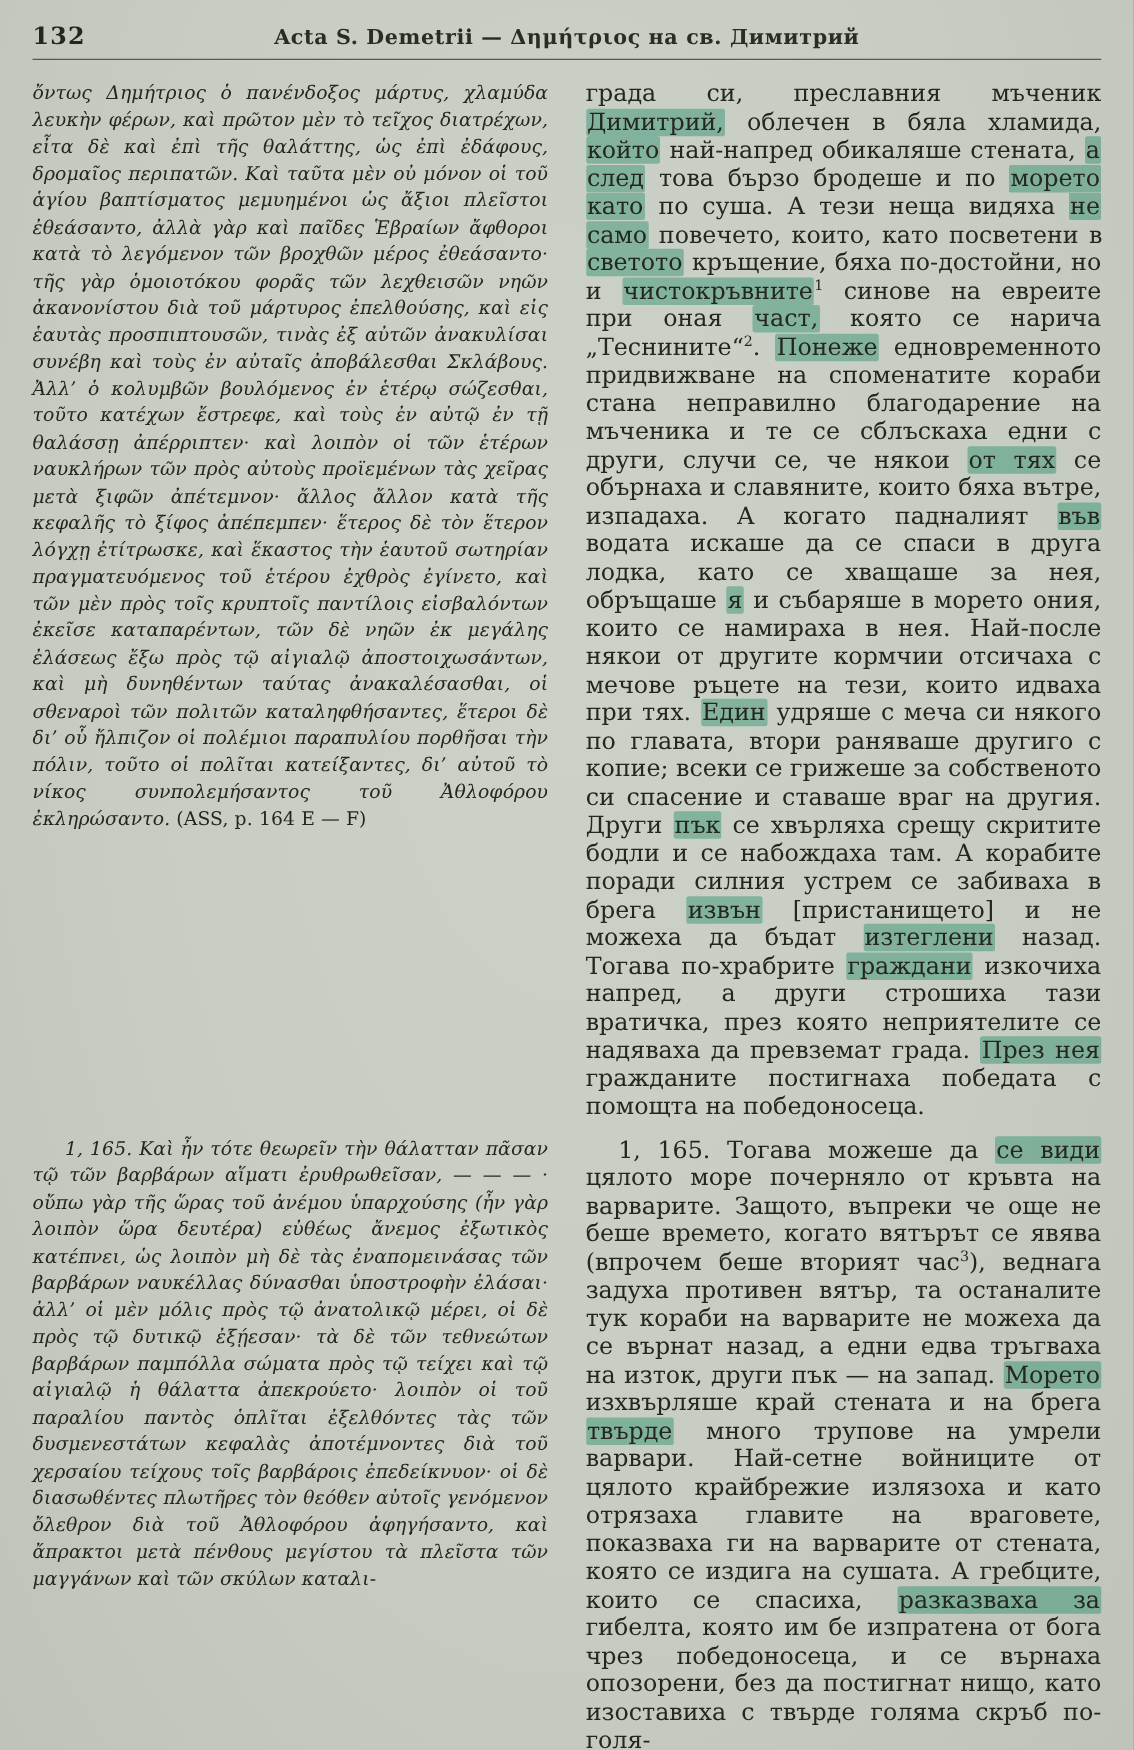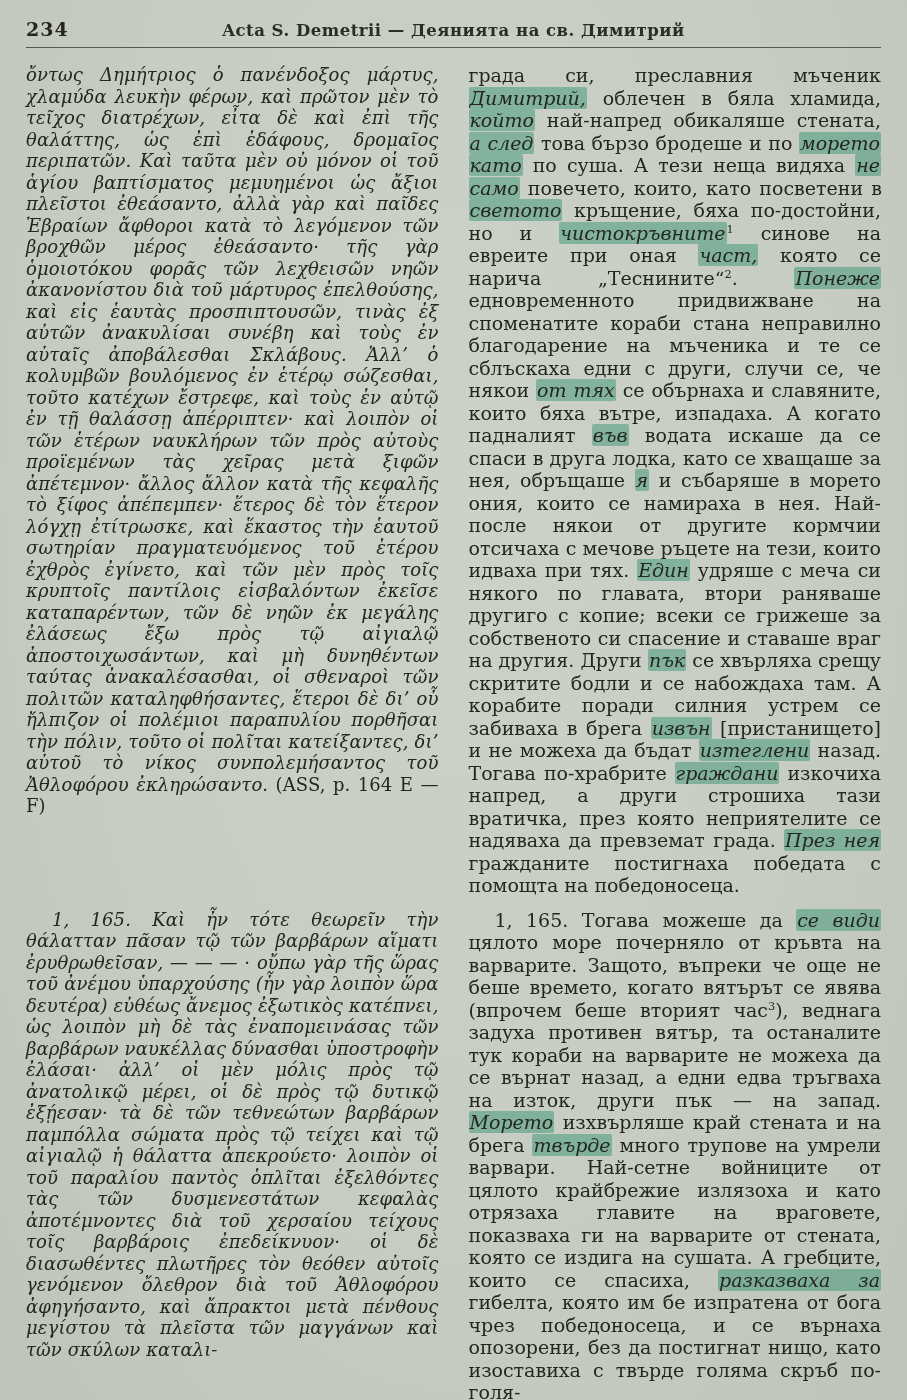--- a/index.html
+++ b/index.html
@@ -44,51 +44,50 @@
   .grid{
     display:grid;
     grid-template-columns:1fr 1fr;
     column-gap:30px;
     row-gap:12px;
     align-items:start;
   }
   p.para{margin:0;text-align:justify;}
   .greek{
     font-style:italic;
-    font-size:18px;
+    font-size:15px;
     line-height:21.5px;
     letter-spacing:0.1px;
   }
   .bg{
     font-size:19px;
     line-height:22.5px;
   }
   .p2{text-indent:26px;}
   .b{font-weight:normal;}
   .rm{font-style:normal;}
   sup{font-size:0.6em;line-height:0;}
   .hl{
     background:var(--hl, rgba(30,138,102,0.42));
     border-radius:2px;
     padding:0 1px;
     box-decoration-break:clone;
-    font-style:italic;
     -webkit-box-decoration-break:clone;
   }
   
   .spacer{flex:1;}
 </style>
 </head>
 <body>
 
 <div class="page">
 
   <header class="hdr">
-    <span class="pageno">234</span>
-    <span class="htitle">Acta S. Demetrii — Деянията на св. Димитрий</span>
+    <span class="pageno">132</span>
+    <span class="htitle">Acta S. Demetrii — Δημήτριος на св. Димитрий</span>
     <span></span>
   </header>
 
   <hr class="header-rule">
 
   <main class="grid">
     <p class="para greek"><span>ὄντως Δημήτριος ὁ πανένδοξος μάρτυς, χλαμύδα λευκὴν φέρων, καὶ πρῶτον μὲν τὸ τεῖχος διατρέχων, εἶτα δὲ καὶ ἐπὶ τῆς θαλάττης, ὡς ἐπὶ ἐδάφους, δρομαῖος περιπατῶν. Καὶ ταῦτα μὲν οὐ μόνον οἱ τοῦ ἁγίου βαπτίσματος μεμυημένοι ὡς ἄξιοι πλεῖστοι ἐθεάσαντο, ἀλλὰ γὰρ καὶ παῖδες Ἑβραίων ἄφθοροι κατὰ τὸ λεγόμενον τῶν βροχθῶν μέρος ἐθεάσαντο· τῆς γὰρ ὁμοιοτόκου φορᾶς τῶν λεχθεισῶν νηῶν ἀκανονίστου διὰ τοῦ μάρτυρος ἐπελθούσης, καὶ εἰς ἑαυτὰς προσπιπτουσῶν, τινὰς ἐξ αὐτῶν ἀνακυλίσαι συνέβη καὶ τοὺς ἐν αὐταῖς ἀποβάλεσθαι Σκλάβους. Ἀλλ’ ὁ κολυμβῶν βουλόμενος ἐν ἑτέρῳ σώζεσθαι, τοῦτο κατέχων ἔστρεφε, καὶ τοὺς ἐν αὐτῷ ἐν τῇ θαλάσσῃ ἀπέρριπτεν· καὶ λοιπὸν οἱ τῶν ἑτέρων ναυκλήρων τῶν πρὸς αὐτοὺς προϊεμένων τὰς χεῖρας μετὰ ξιφῶν ἀπέτεμνον· ἄλλος ἄλλον κατὰ τῆς κεφαλῆς τὸ ξίφος ἀπέπεμπεν· ἕτερος δὲ τὸν ἕτερον λόγχῃ ἐτίτρωσκε, καὶ ἕκαστος τὴν ἑαυτοῦ σωτηρίαν πραγματευόμενος τοῦ ἑτέρου ἐχθρὸς ἐγίνετο, καὶ τῶν μὲν πρὸς τοῖς κρυπτοῖς παντίλοις εἰσβαλόντων ἐκεῖσε καταπαρέντων, τῶν δὲ νηῶν ἐκ μεγάλης ἐλάσεως ἔξω πρὸς τῷ αἰγιαλῷ ἀποστοιχωσάντων, καὶ μὴ δυνηθέντων ταύτας ἀνακαλέσασθαι, οἱ σθεναροὶ τῶν πολιτῶν καταληφθήσαντες, ἕτεροι δὲ δι’ οὗ ἤλπιζον οἱ πολέμιοι παραπυλίου πορθῆσαι τὴν πόλιν, τοῦτο οἱ πολῖται κατείξαντες, δι’ αὐτοῦ τὸ νίκος συνπολεμήσαντος τοῦ Ἀθλοφόρου ἐκληρώσαντο. </span><span class="rm">(ASS, p. 164 E — F)</span></p>
     <p class="para bg"><span>града си, преславния мъченик </span><span class="hl">Димитрий,</span><span> облечен в бяла хламида, </span><span class="hl">който</span><span> най-напред обикаляше стената, </span><span class="hl">а след</span><span> това бързо бродеше и по </span><span class="hl">морето като</span><span> по суша. А тези неща видяха </span><span class="hl">не само</span><span> повечето, които, като посветени в </span><span class="hl">светото</span><span> кръщение, бяха по-достойни, но и </span><span class="hl">чистокръвните</span><sup>1</sup><span> синове на евреите при оная </span><span class="hl">част,</span><span> която се нарича „Теснините“</span><sup>2</sup><span>. </span><span class="hl">Понеже</span><span> едновременното придвижване на споменатите кораби стана неправилно благодарение на мъченика и те се сблъскаха едни с други, случи се, че някои </span><span class="hl">от тях</span><span> се обърнаха и славяните, които бяха вътре, изпадаха. А когато падналият </span><span class="hl">във</span><span> водата искаше да се спаси в друга лодка, като се хващаше за нея, обръщаше </span><span class="hl">я</span><span> и събаряше в морето ония, които се намираха в нея. Най-после някои от другите кормчии отсичаха с мечове ръцете на тези, които идваха при тях. </span><span class="hl">Един</span><span> удряше с меча си някого по главата, втори раняваше другиго с копие; всеки се грижеше за собственото си спасение и ставаше враг на другия. Други </span><span class="hl">пък</span><span> се хвърляха срещу скритите бодли и се набождаха там. А корабите поради силния устрем се забиваха в брега </span><span class="hl">извън</span><span> [пристанището] и не можеха да бъдат </span><span class="hl">изтеглени</span><span> назад. Тогава по-храбрите </span><span class="hl">граждани</span><span> изкочиха напред, а други строшиха тази вратичка, през която неприятелите се надяваха да превземат града. </span><span class="hl">През нея</span><span> гражданите постигнаха победата с помощта на победоносеца.</span></p>
     <p class="para greek p2"><span class="b">1, 165.</span><span> Καὶ ἦν τότε θεωρεῖν τὴν θάλατταν πᾶσαν τῷ τῶν βαρβάρων αἵματι ἐρυθρωθεῖσαν, — — — · οὔπω γὰρ τῆς ὥρας τοῦ ἀνέμου ὑπαρχούσης (ἦν γὰρ λοιπὸν ὥρα δευτέρα) εὐθέως ἄνεμος ἐξωτικὸς κατέπνει, ὡς λοιπὸν μὴ δὲ τὰς ἐναπομεινάσας τῶν βαρβάρων ναυκέλλας δύνασθαι ὑποστροφὴν ἐλάσαι· ἀλλ’ οἱ μὲν μόλις πρὸς τῷ ἀνατολικῷ μέρει, οἱ δὲ πρὸς τῷ δυτικῷ ἐξῄεσαν· τὰ δὲ τῶν τεθνεώτων βαρβάρων παμπόλλα σώματα πρὸς τῷ τείχει καὶ τῷ αἰγιαλῷ ἡ θάλαττα ἀπεκρούετο· λοιπὸν οἱ τοῦ παραλίου παντὸς ὁπλῖται ἐξελθόντες τὰς τῶν δυσμενεστάτων κεφαλὰς ἀποτέμνοντες διὰ τοῦ χερσαίου τείχους τοῖς βαρβάροις ἐπεδείκνυον· οἱ δὲ διασωθέντες πλωτῆρες τὸν θεόθεν αὐτοῖς γενόμενον ὄλεθρον διὰ τοῦ Ἀθλοφόρου ἀφηγήσαντο, καὶ ἄπρακτοι μετὰ πένθους μεγίστου τὰ πλεῖστα τῶν μαγγάνων καὶ τῶν σκύλων καταλι-</span></p>
     <p class="para bg p2"><span class="b">1, 165.</span><span> Тогава можеше да </span><span class="hl">се види</span><span> цялото море почерняло от кръвта на варварите. Защото, въпреки че още не беше времето, когато вятърът се явява (впрочем беше вторият час</span><sup>3</sup><span>), веднага задуха противен вятър, та останалите тук кораби на варварите не можеха да се върнат назад, а едни едва тръгваха на изток, други пък — на запад. </span><span class="hl">Морето</span><span> изхвърляше край стената и на брега </span><span class="hl">твърде</span><span> много трупове на умрели варвари. Най-сетне войниците от цялото крайбрежие излязоха и като отрязаха главите на враговете, показваха ги на варварите от стената, която се издига на сушата. А гребците, които се спасиха, </span><span class="hl">разказваха за</span><span> гибелта, която им бе изпратена от бога чрез победоносеца, и се върнаха опозорени, без да постигнат нищо, като изоставиха с твърде голяма скръб по-голя-</span></p>

